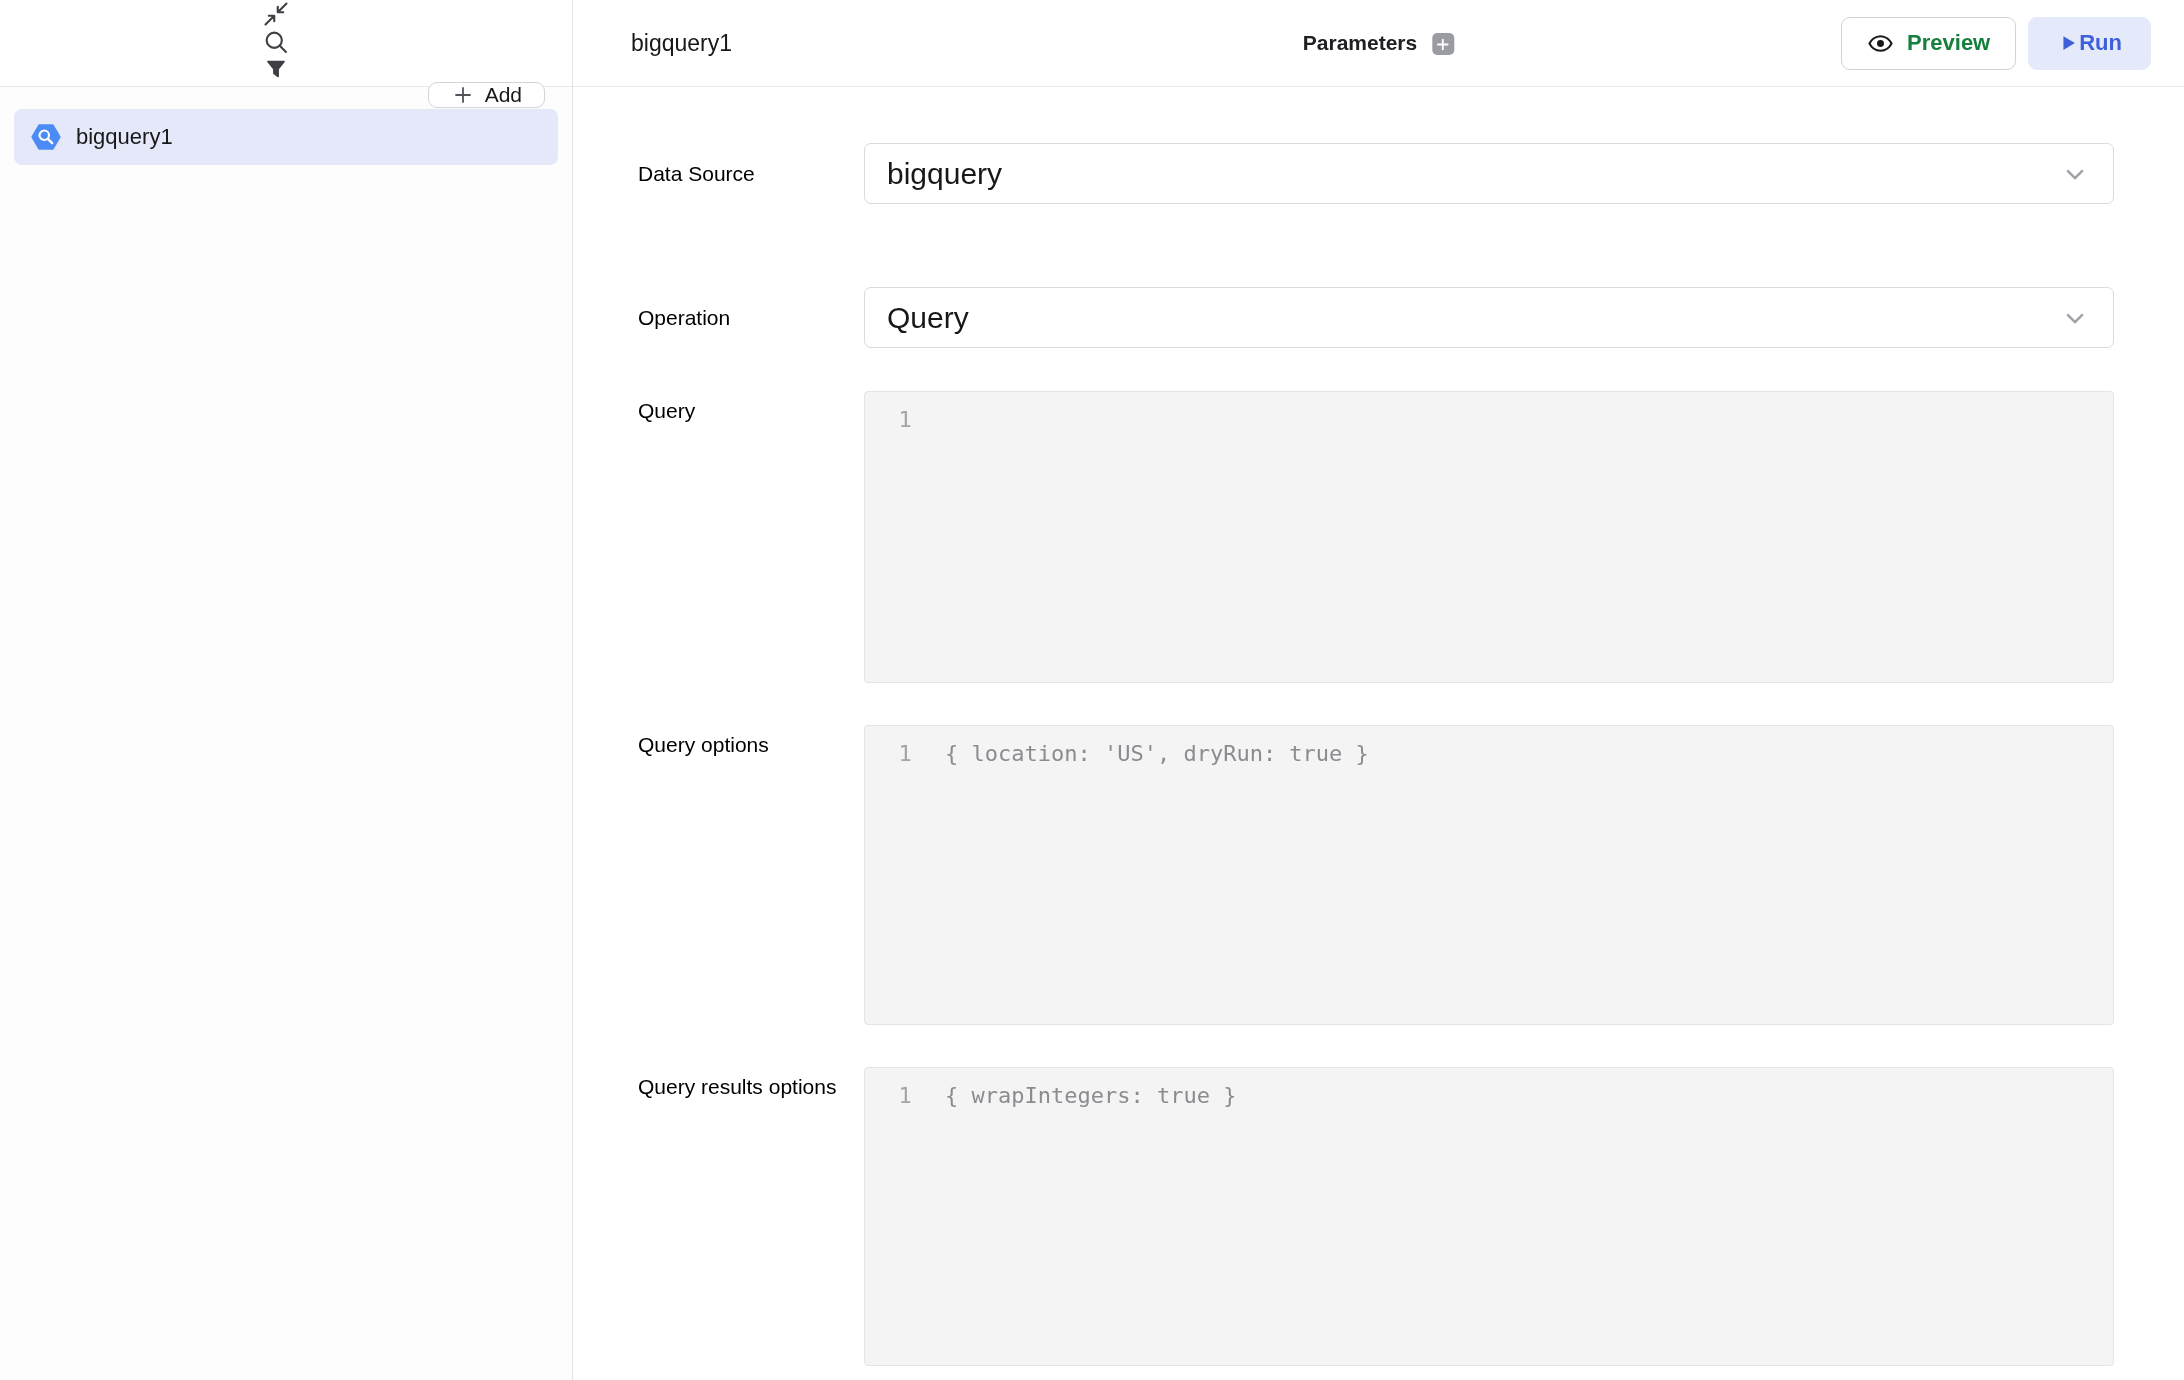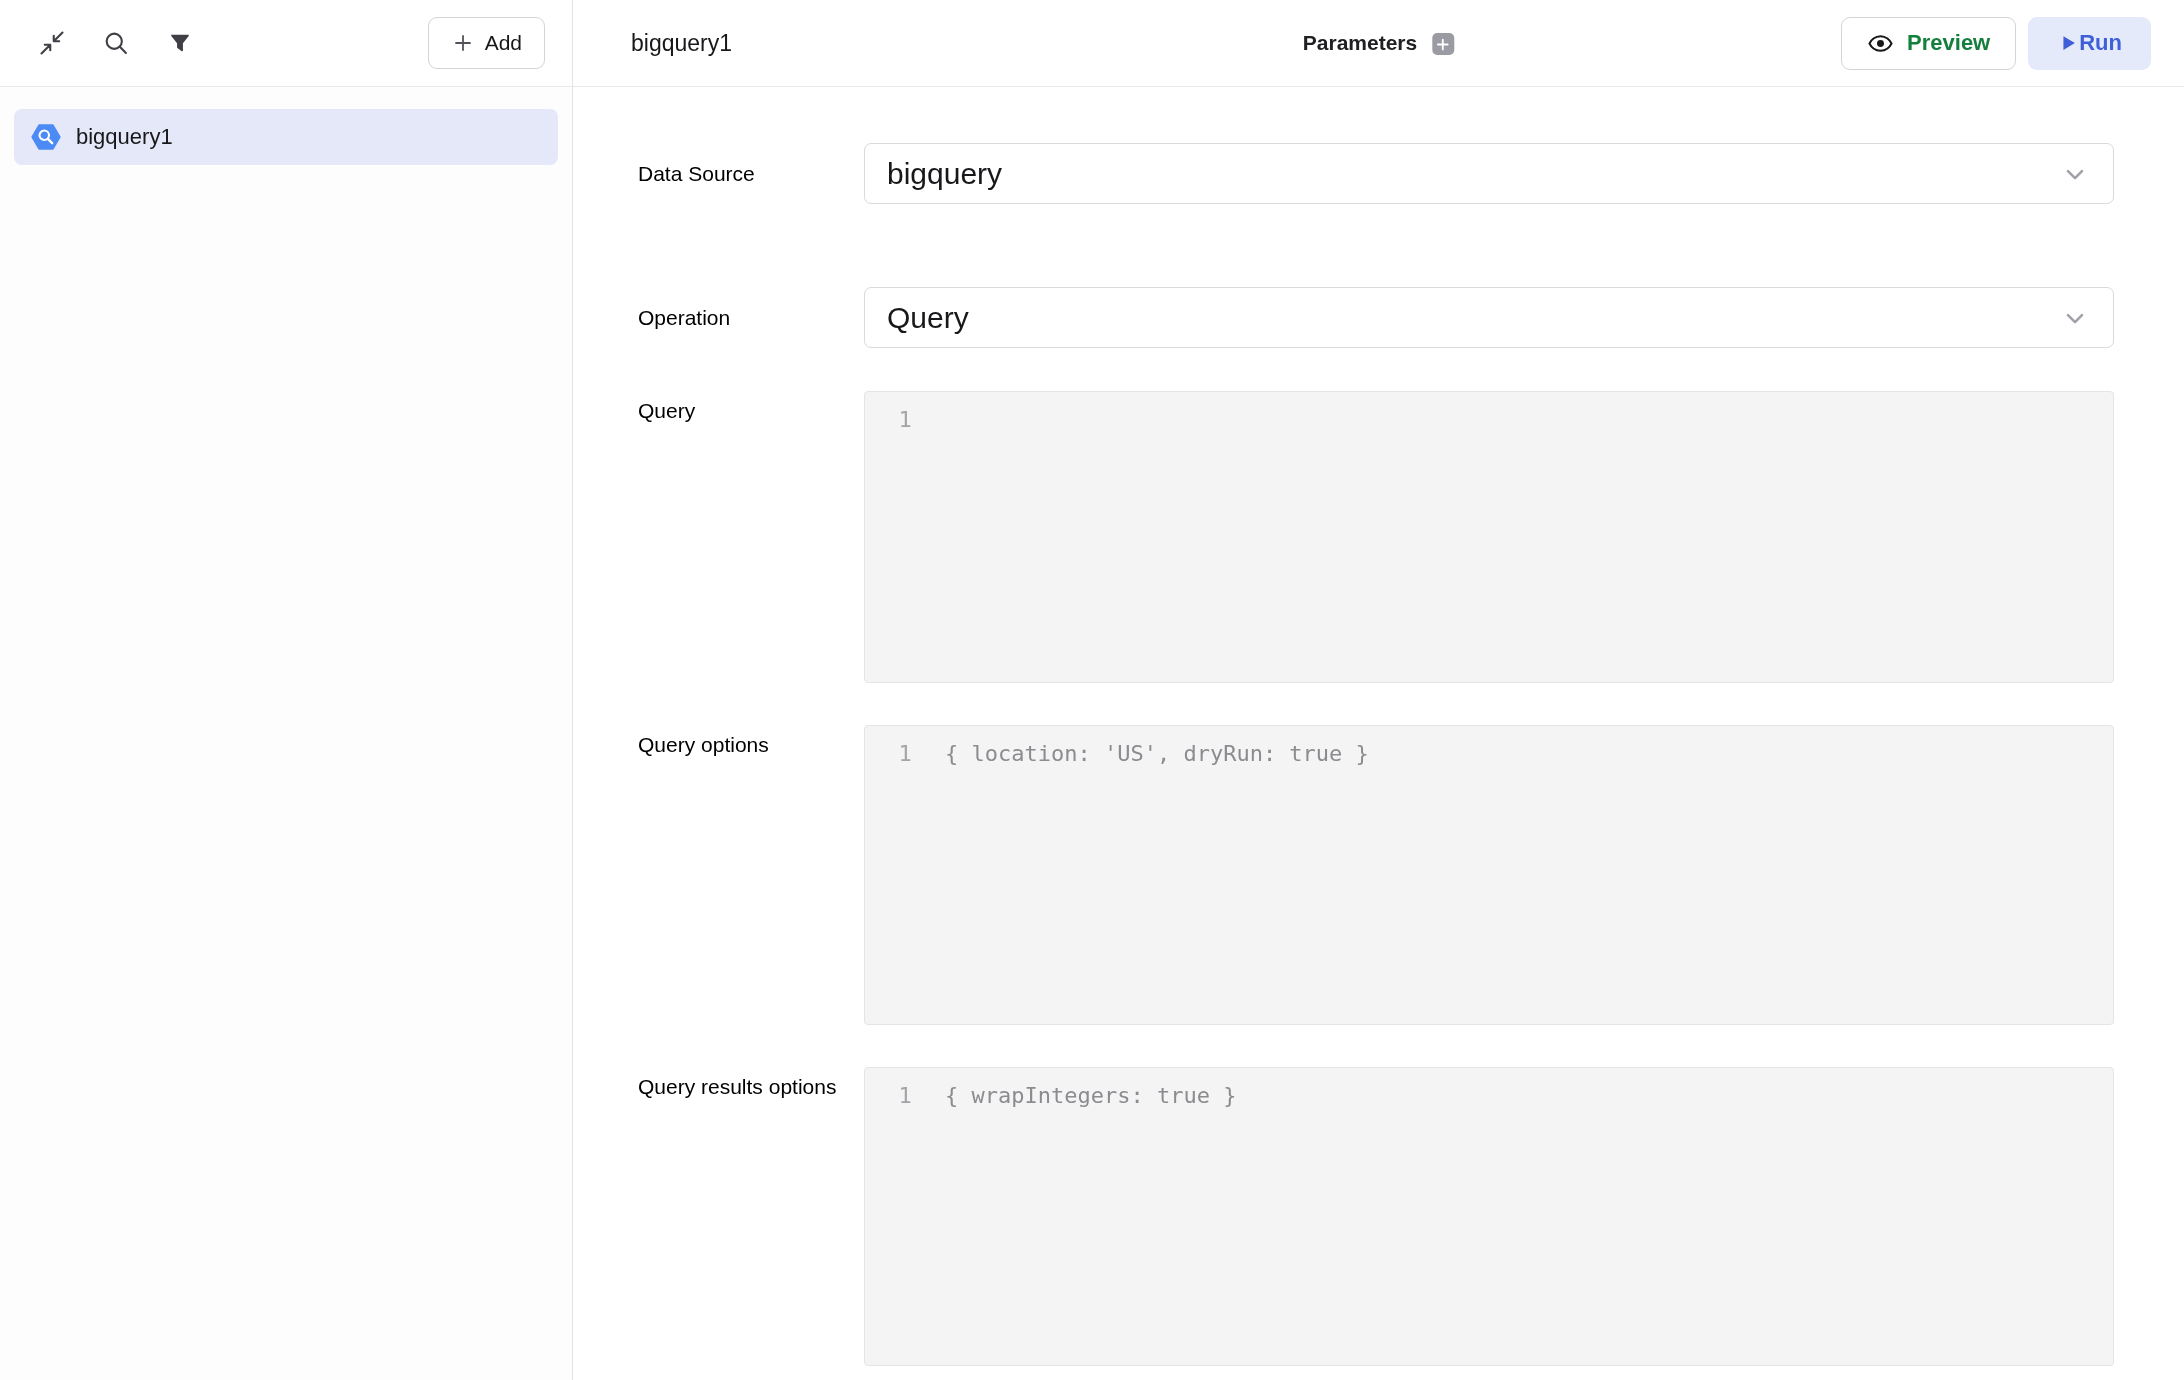--- a/index.html
+++ b/index.html
@@ -3,21 +3,21 @@
 <meta charset="utf-8">
 <style>
   * { margin:0; padding:0; box-sizing:border-box; }
   html, body { width:2184px; height:1380px; overflow:hidden; }
   body { font-family:"Liberation Sans", sans-serif; background:#ffffff; color:#18181b; }
 
   .app { display:flex; width:2184px; height:1380px; }
 
   
   .sidebar { width:573px; flex-shrink:0; background:#fdfdfd; border-right:1px solid #e4e4e7; display:flex; flex-direction:column; }
-  .sidebar-header { height:87px; flex-shrink:0; background:#ffffff; border-bottom:1px solid #e9e9eb; display:flex; align-items:center; padding:0 27px 0 34px; }
+  .sidebar-header { height:87px; flex-shrink:0; background:#ffffff; border-bottom:1px solid #e9e9eb; display:flex; align-items:center; padding:0 27px 0 34px;flex-direction:column; }
   .icon-btn { width:36px; height:36px; border:none; background:transparent; display:flex; align-items:center; justify-content:center; cursor:pointer; margin-right:28px; border-radius:6px; }
   .add-btn { margin-left:auto; height:52px; padding:0 22px; background:#ffffff; border:1px solid #d4d4d8; border-radius:9px; display:flex; align-items:center; gap:10px; font-family:"Liberation Sans", sans-serif; font-size:21px; font-weight:500; color:#18181b; cursor:pointer; }
   .sidebar-list { padding:22px 14px; }
   .list-item { height:56px; border-radius:8px; background:#e4e8f9; display:flex; align-items:center; padding:0 17px; gap:15px; cursor:pointer; }
   .list-item-label { font-size:22px; color:#18181b; }
 
   
   .main { flex:1; display:flex; flex-direction:column; background:#ffffff; min-width:0; }
   .main-header { height:87px; flex-shrink:0; border-bottom:1px solid #e9e9eb; display:flex; align-items:center; padding:0 33px 0 58px; position:relative; background:#ffffff; }
   .main-title { font-size:23px; font-weight:500; color:#18181b; }

